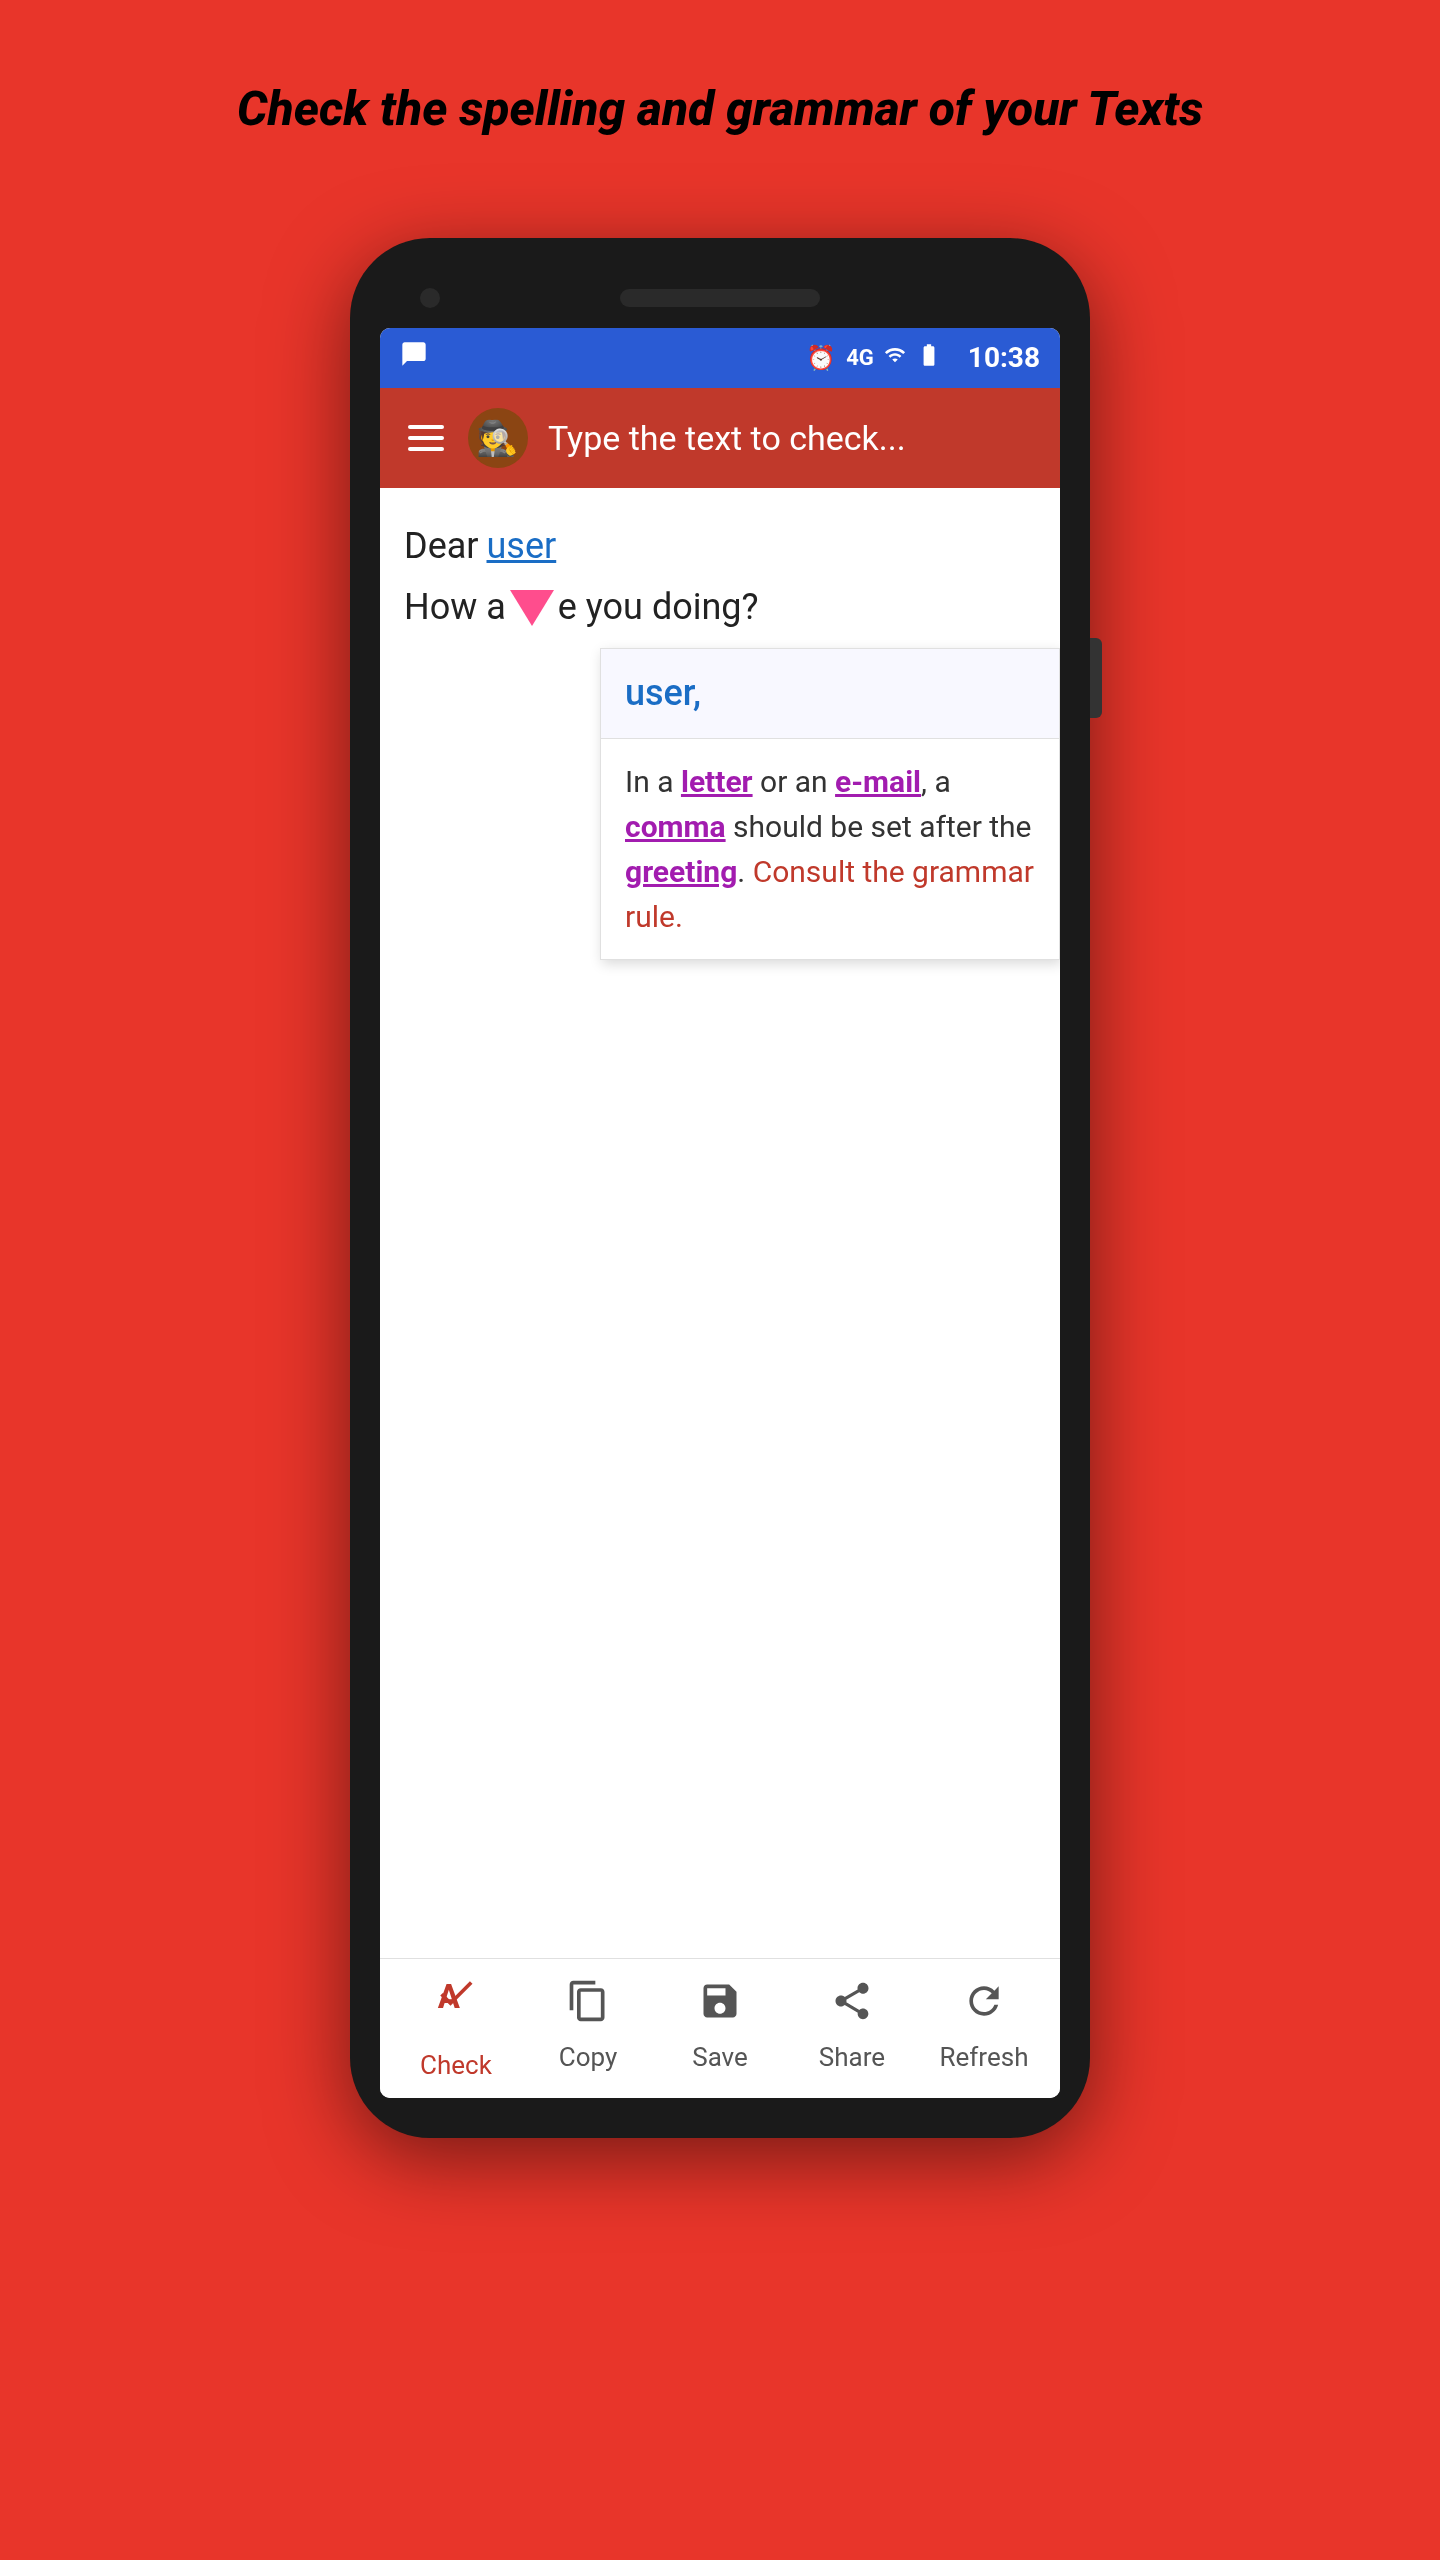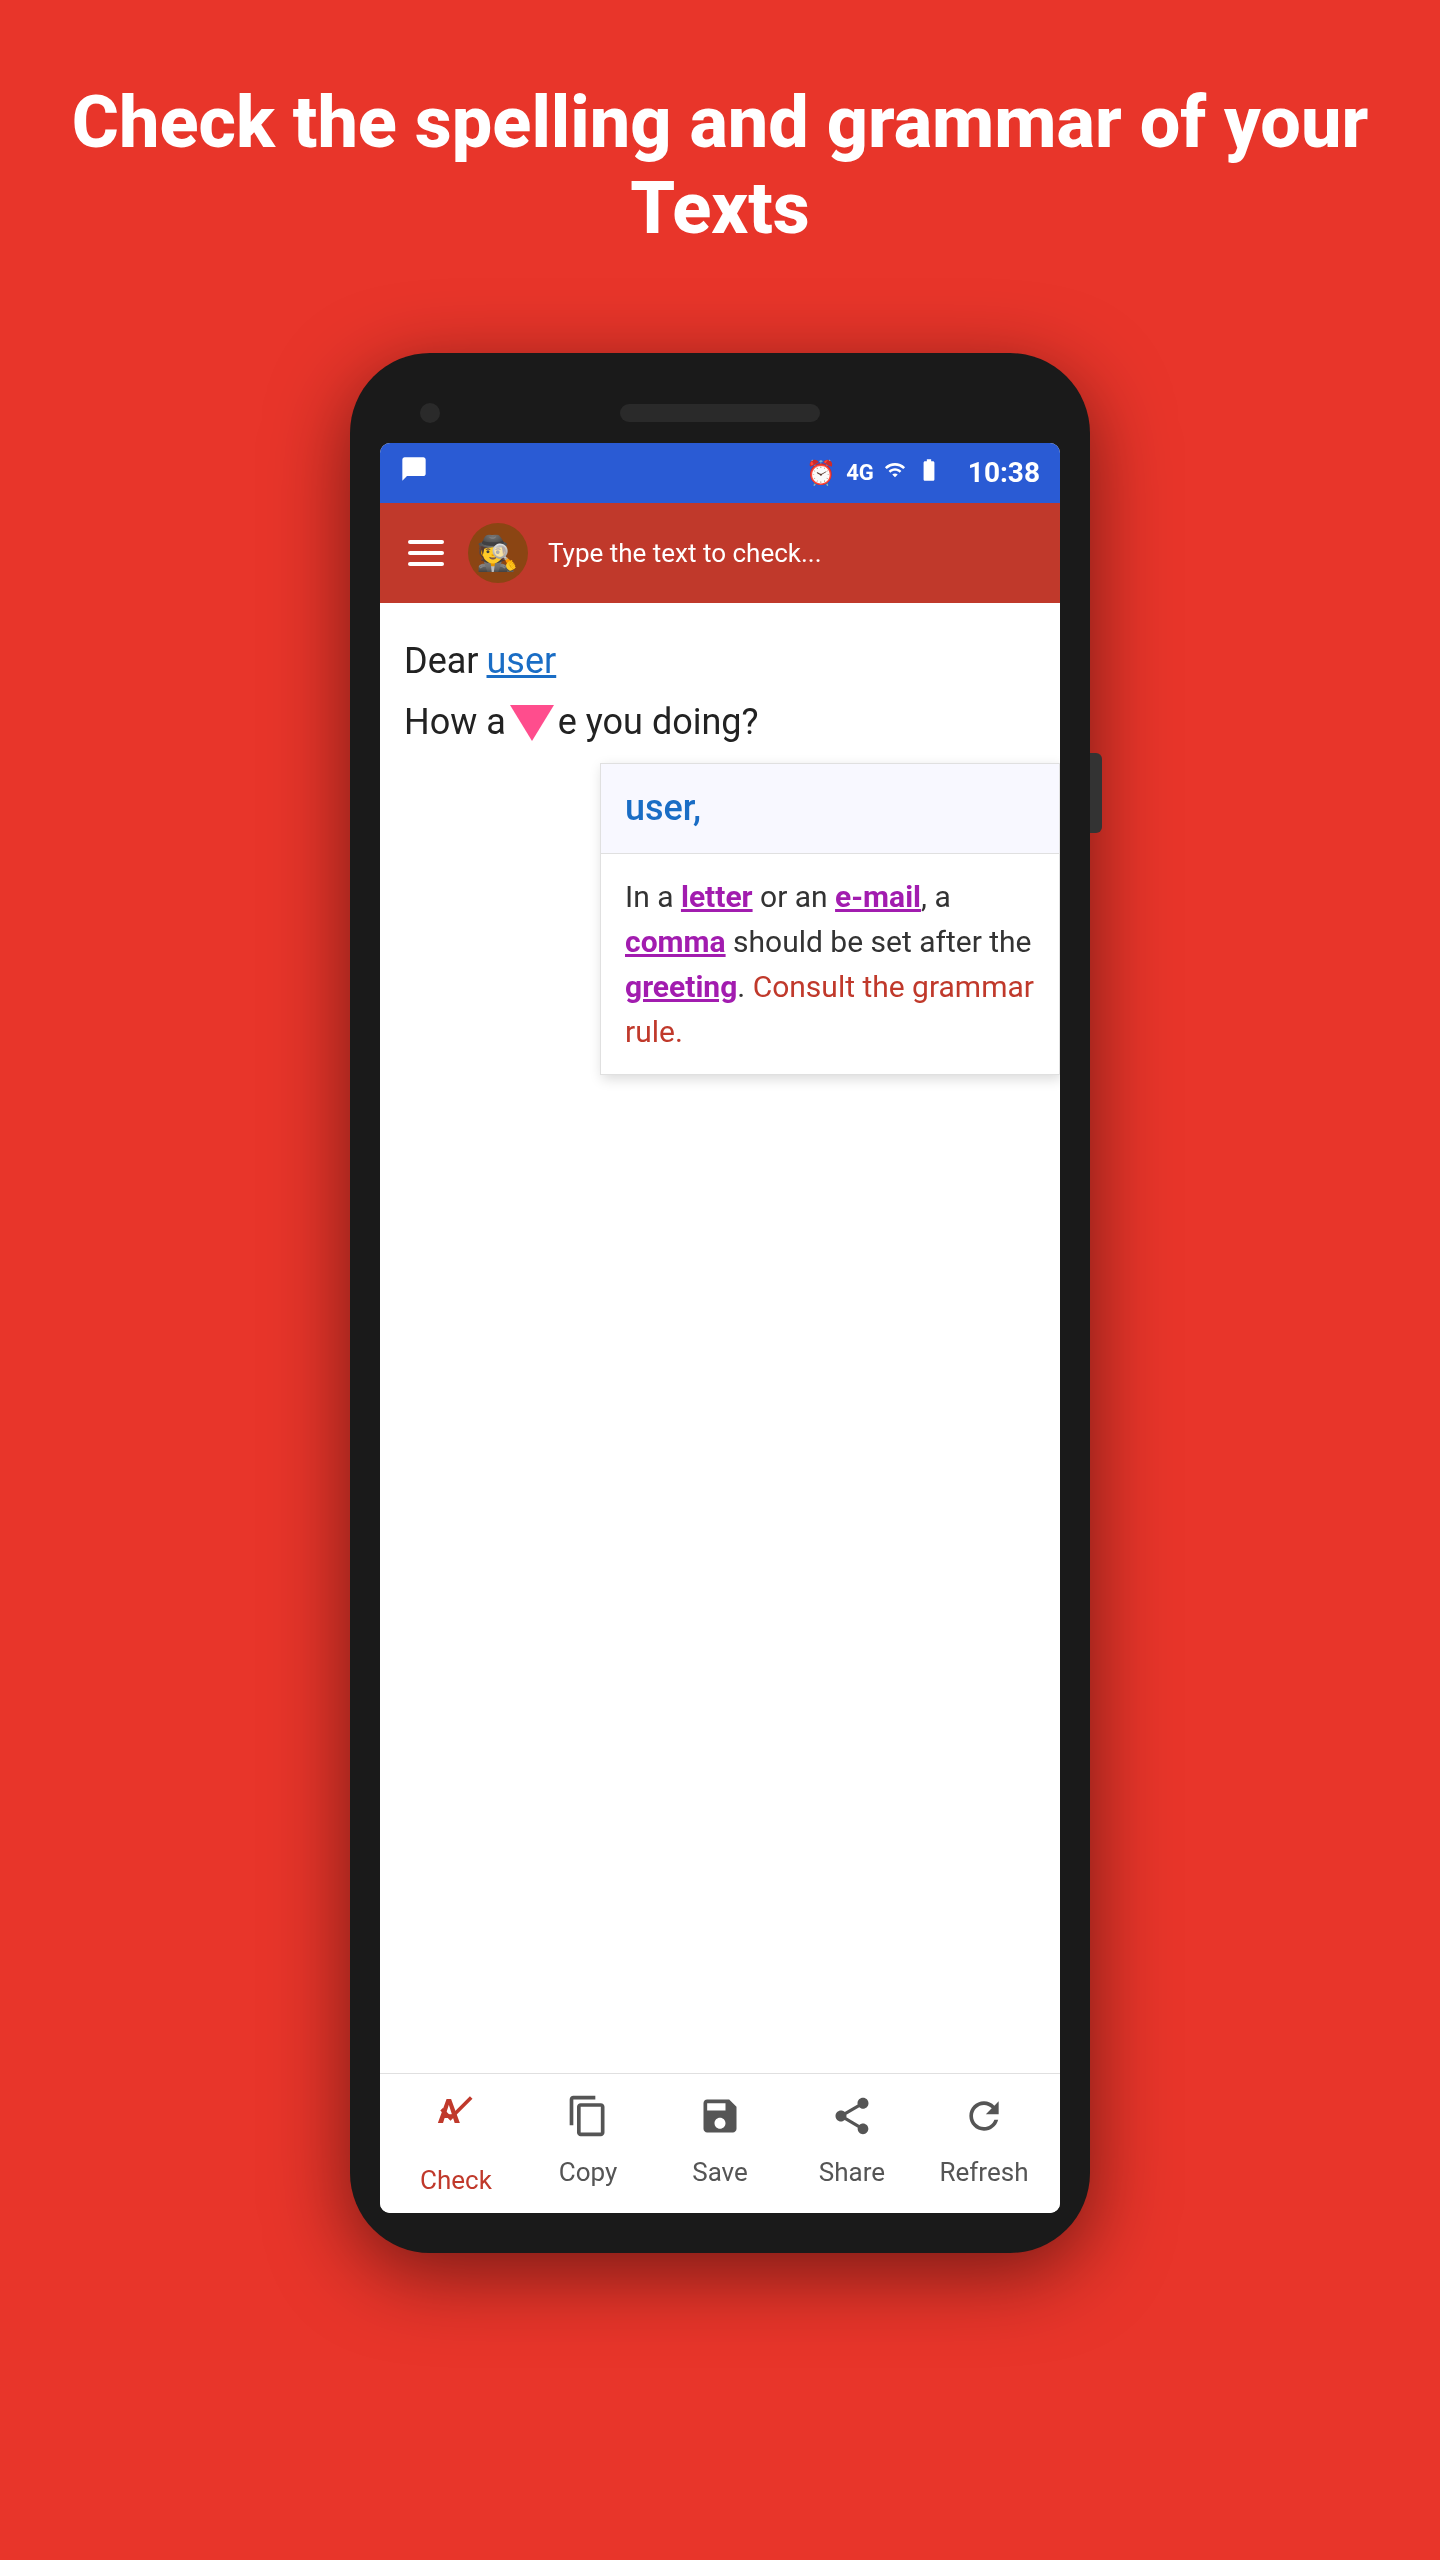--- a/index.html
+++ b/index.html
@@ -15,24 +15,25 @@
       overflow-x: hidden;
     }
 
     .page-header {
       width: 100%;
       padding: 80px 60px 60px 60px;
       text-align: center;
     }
 
     .page-title {
-      color: #ffffff;
-      font-size: 72px;
+      color: #000000;
+      font-size: 48px;
       font-weight: 800;
       line-height: 1.2;
+      font-style: italic;
     }
 
     .phone-wrapper {
       display: flex;
       justify-content: center;
       align-items: flex-start;
       width: 100%;
       margin-top: 40px;
     }
 
@@ -147,21 +148,21 @@
       background: #8B4513;
       display: flex;
       align-items: center;
       justify-content: center;
       font-size: 34px;
       overflow: hidden;
     }
 
     .app-bar-title {
       color: white;
-      font-size: 26px;
+      font-size: 34px;
       font-weight: 400;
       flex: 1;
     }
 
     
     .content-area {
       flex: 1;
       padding: 30px 24px;
       position: relative;
       background: white;

